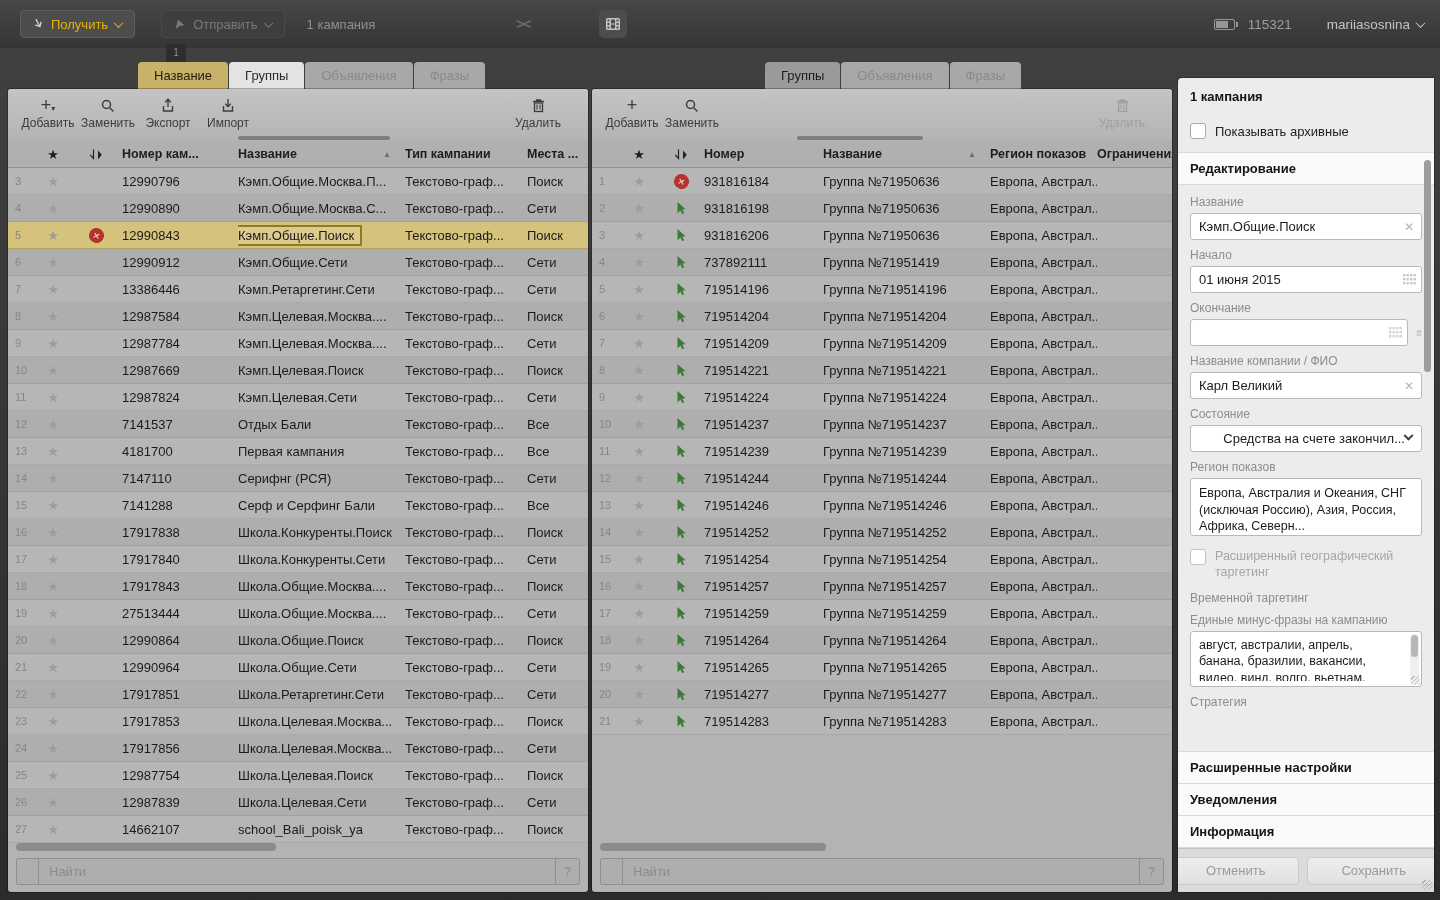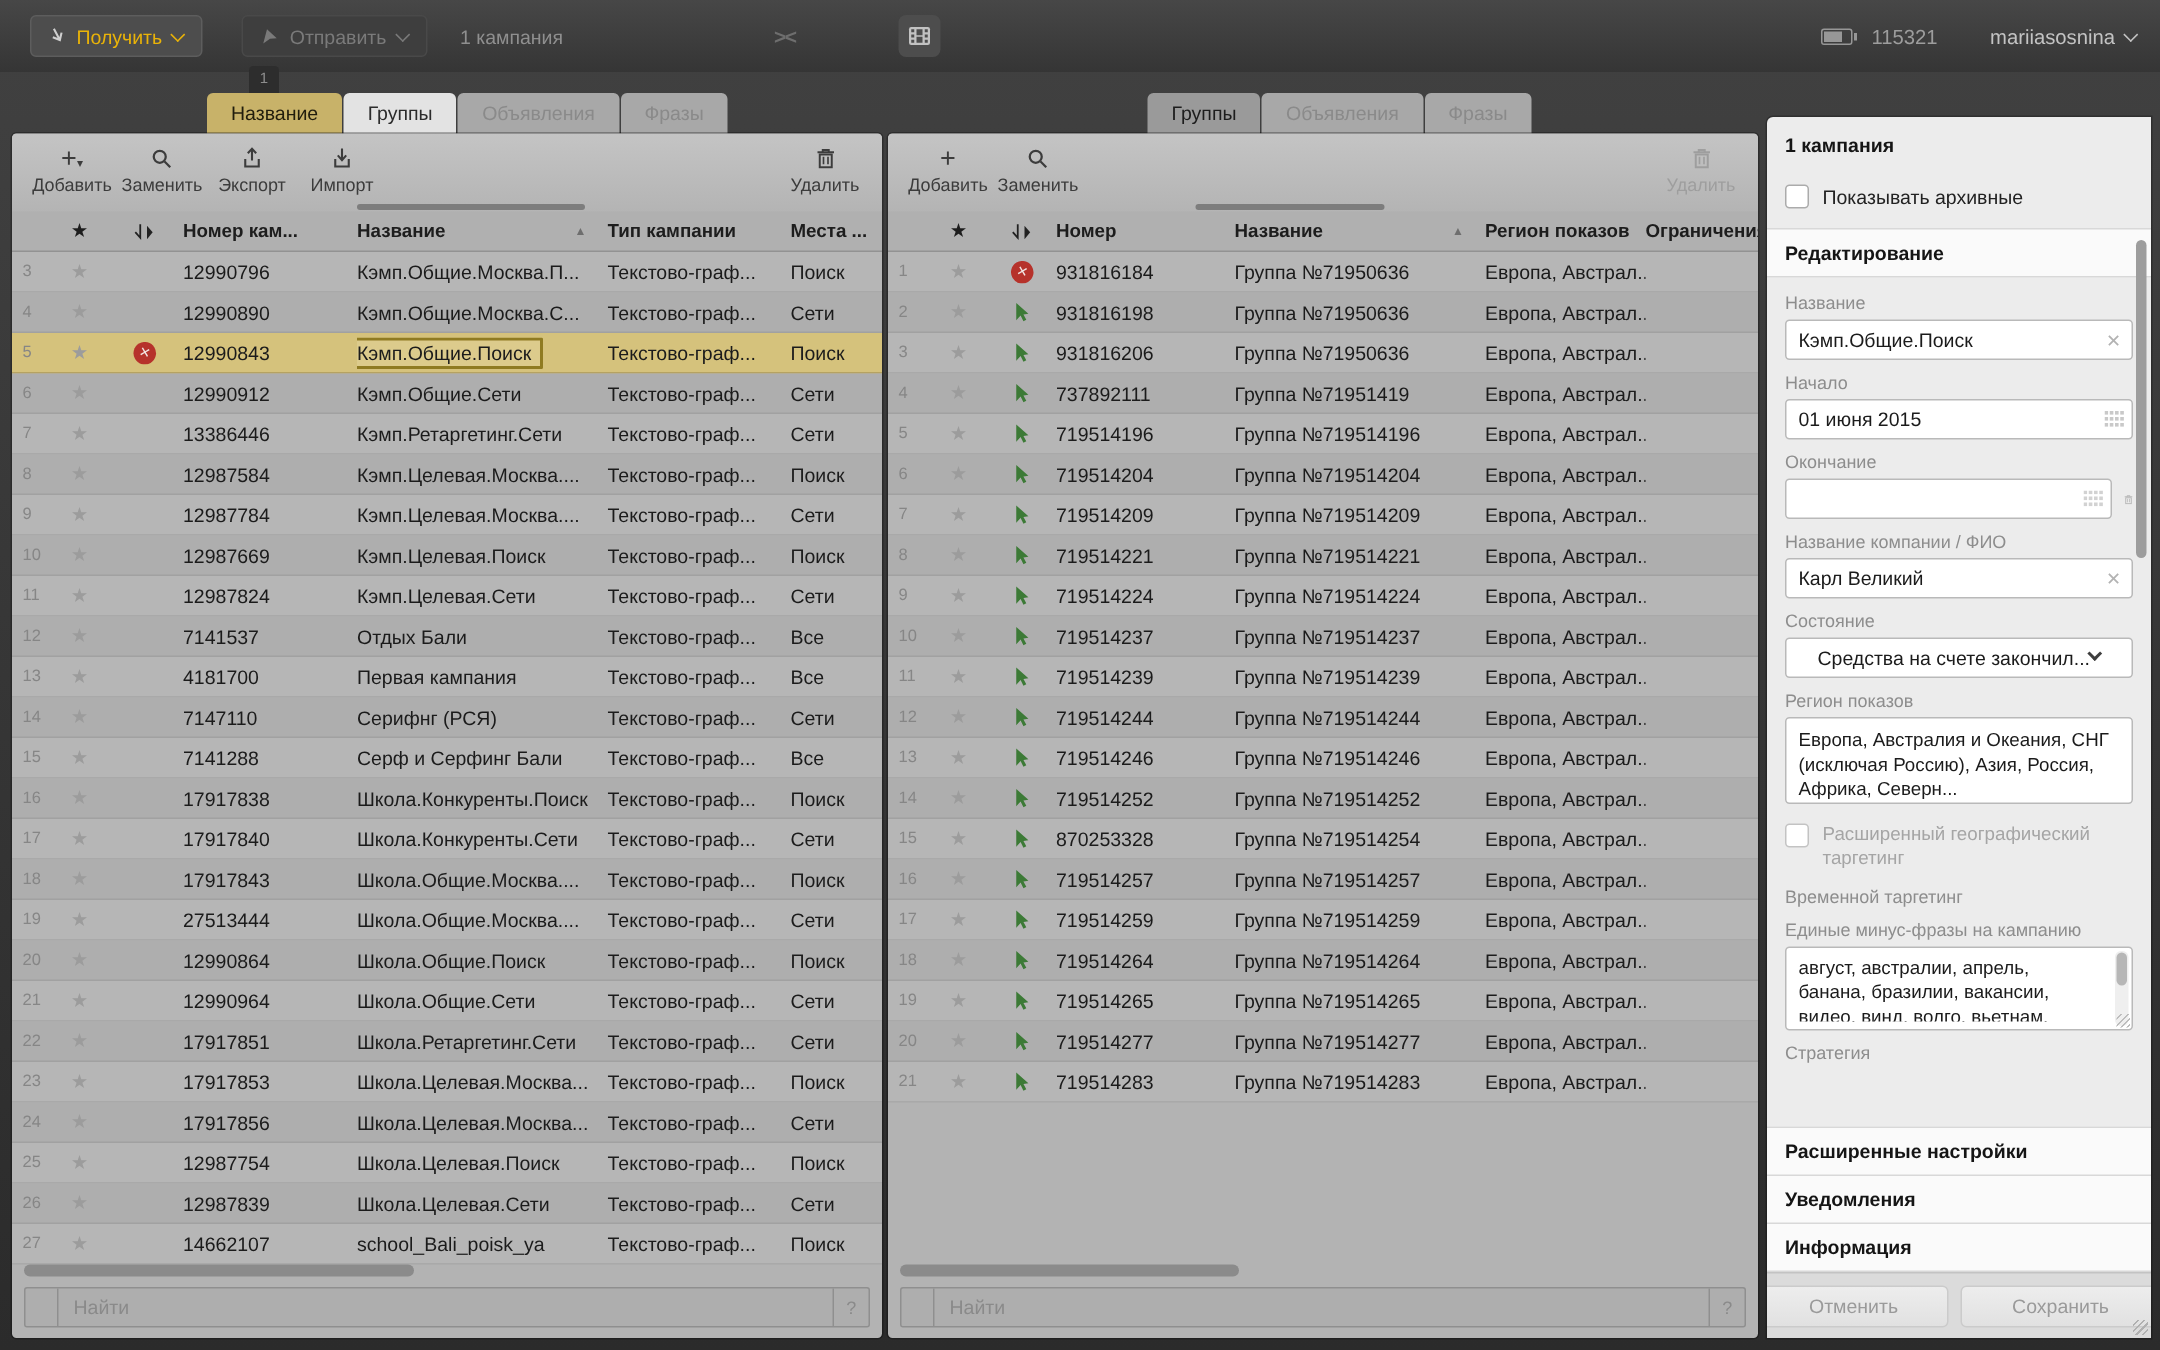--- a/index.html
+++ b/index.html
@@ -42,21 +42,21 @@
             border-radius:3px 3px 0 0; color:#8d8d8d; font-size:10px; text-align:center; line-height:18px; }
 
   .pbody { position:absolute; top:27px; left:0; right:0; bottom:0; background:#b3b3b3;
            border-radius:3px; box-shadow:0 0 0 1px rgba(0,0,0,.28); overflow:hidden; }
 
   .toolbar { height:52px; background:linear-gradient(#c4c4c4,#b4b4b4); display:flex;
              padding:7px 10px 0 10px; position:relative; }
   .tool { width:60px; display:flex; flex-direction:column; align-items:center; gap:3px;
           color:#3c3c3c; font-size:12px; }
   .tool .ticon { height:17px; display:flex; align-items:flex-end; justify-content:center; }
-  .tool.right { position:absolute; right:8px; top:7px;text-align:center; }
+  .tool.right { position:absolute; right:20px; top:7px;text-align:center; }
   .tool.disabled { color:#9e9e9e; }
   .tool.disabled svg * { stroke:#9e9e9e !important; }
   .plus { font-size:18px; line-height:15px; color:#3c3c3c; }
   .caret { font-size:8px; color:#3c3c3c; vertical-align:4px; }
 
   .thead { height:27px; display:grid; align-items:center; font-weight:bold; font-size:12.5px;
            color:#1d1d1d; background:#b0b0b0; border-bottom:1px solid #929292; position:relative; }
   .lt .thead, .lt .trow { grid-template-columns:28px 34px 52px 116px 167px 122px 1fr; }
   .mt .thead, .mt .trow { grid-template-columns:28px 38px 46px 119px 167px 107px 1fr; }
   .thead .c { overflow:hidden; white-space:nowrap; }
@@ -107,21 +107,21 @@
   .f-label { font-size:12px; color:#8d8d8d; margin-bottom:4px; }
   .f-input { position:relative; height:27px; background:#fff; border:1px solid #b9b9b9;
              border-radius:3px; display:flex; align-items:center; }
   .f-input input { border:none; outline:none; background:transparent; flex:1; min-width:0;
                    padding:0 8px; font-size:13px; color:#1b1b1b; font-family:inherit; }
   .x-clear { width:24px; text-align:center; color:#b3b3b3; font-size:12px; }
   .grid-ico { width:24px; display:flex; justify-content:center; }
   .end-row { display:flex; align-items:center; gap:8px; }
   .end-row .f-input { flex:1; }
   .f-select { height:27px; background:#fff; border:1px solid #b9b9b9; border-radius:3px;
-              display:flex; align-items:center; justify-content:center; padding:0 9px;
+              display:flex; align-items:center; justify-content:flex-end; padding:0 9px;
               font-size:13px; color:#1b1b1b; }
   .selchev { width:7px; height:7px; border-right:2px solid #3e3e3e; border-bottom:2px solid #3e3e3e;
              transform:rotate(45deg) translate(-2px,-2px); }
   .f-box { background:#fff; border:1px solid #b9b9b9; border-radius:3px; padding:6px 8px;
            font-size:12.5px; line-height:1.32; color:#1b1b1b; height:58px; overflow:hidden; }
   .geo { display:flex; gap:9px; color:#a5a5a5; font-size:12.5px; line-height:1.3; margin:12px 0 10px; }
   .geo .cb { border-color:#c3c3c3; margin-top:1px; }
   .f-btn { height:27px; background:#fff; border:1px solid #b9b9b9; border-radius:3px; display:flex;
            align-items:center; justify-content:center; font-size:13px; color:#1b1b1b; }
   .f-textarea { position:relative; background:#fff; border:1px solid #b9b9b9; border-radius:3px;
@@ -726,21 +726,21 @@
     <div class="c"></div>
   </div>
           <div class="trow">
     <div class="c rn">15</div>
     <div class="c st">★</div>
     <div class="c ic">
               <svg width="12" height="14" viewBox="0 0 12 14">
                 <path d="M2.5 1 L2.5 12.5 L5.4 9.4 L7.3 13.2 L9.2 12.2 L7.3 8.6 L10.6 8.2 Z" fill="#3c7a36"></path>
               </svg>
             </div>
-    <div class="c">870253328</div>
+    <div class="c">719514254</div>
     <div class="c nmwrap"><span>Группа №719514254</span></div>
     <div class="c">Европа, Австрал...</div>
     <div class="c"></div>
   </div>
           <div class="trow">
     <div class="c rn">16</div>
     <div class="c st">★</div>
     <div class="c ic">
               <svg width="12" height="14" viewBox="0 0 12 14">
                 <path d="M2.5 1 L2.5 12.5 L5.4 9.4 L7.3 13.2 L9.2 12.2 L7.3 8.6 L10.6 8.2 Z" fill="#3c7a36"></path>

